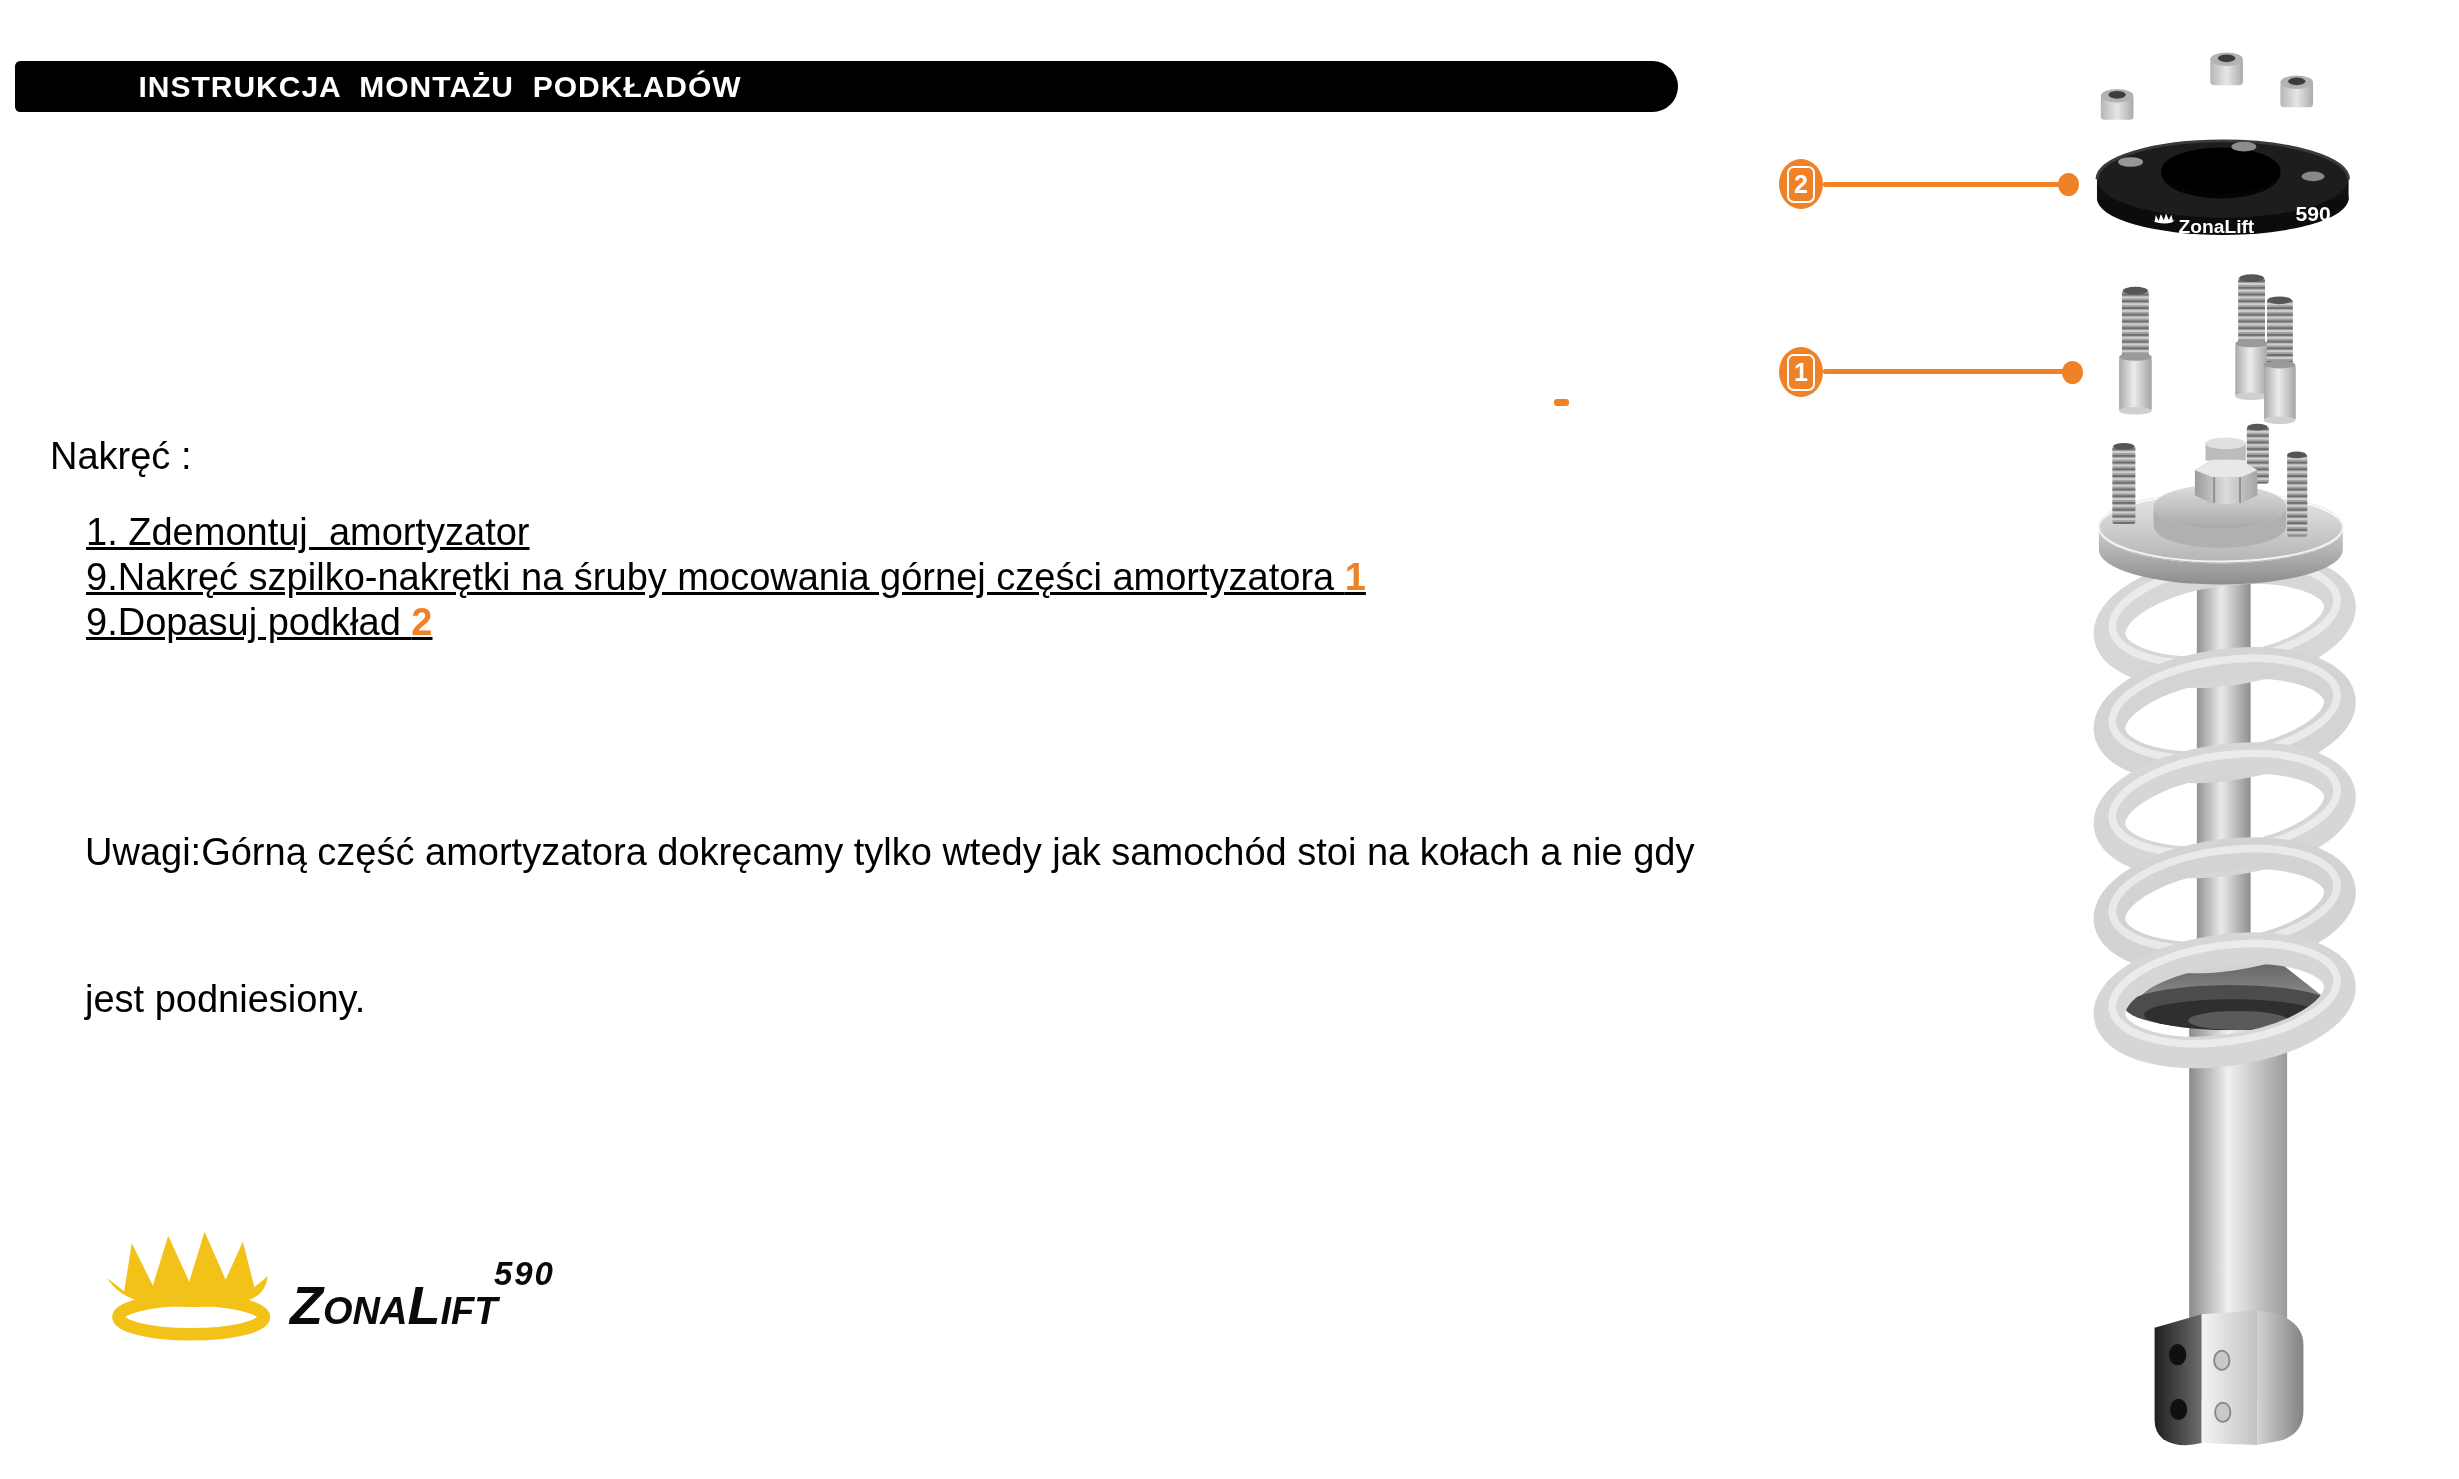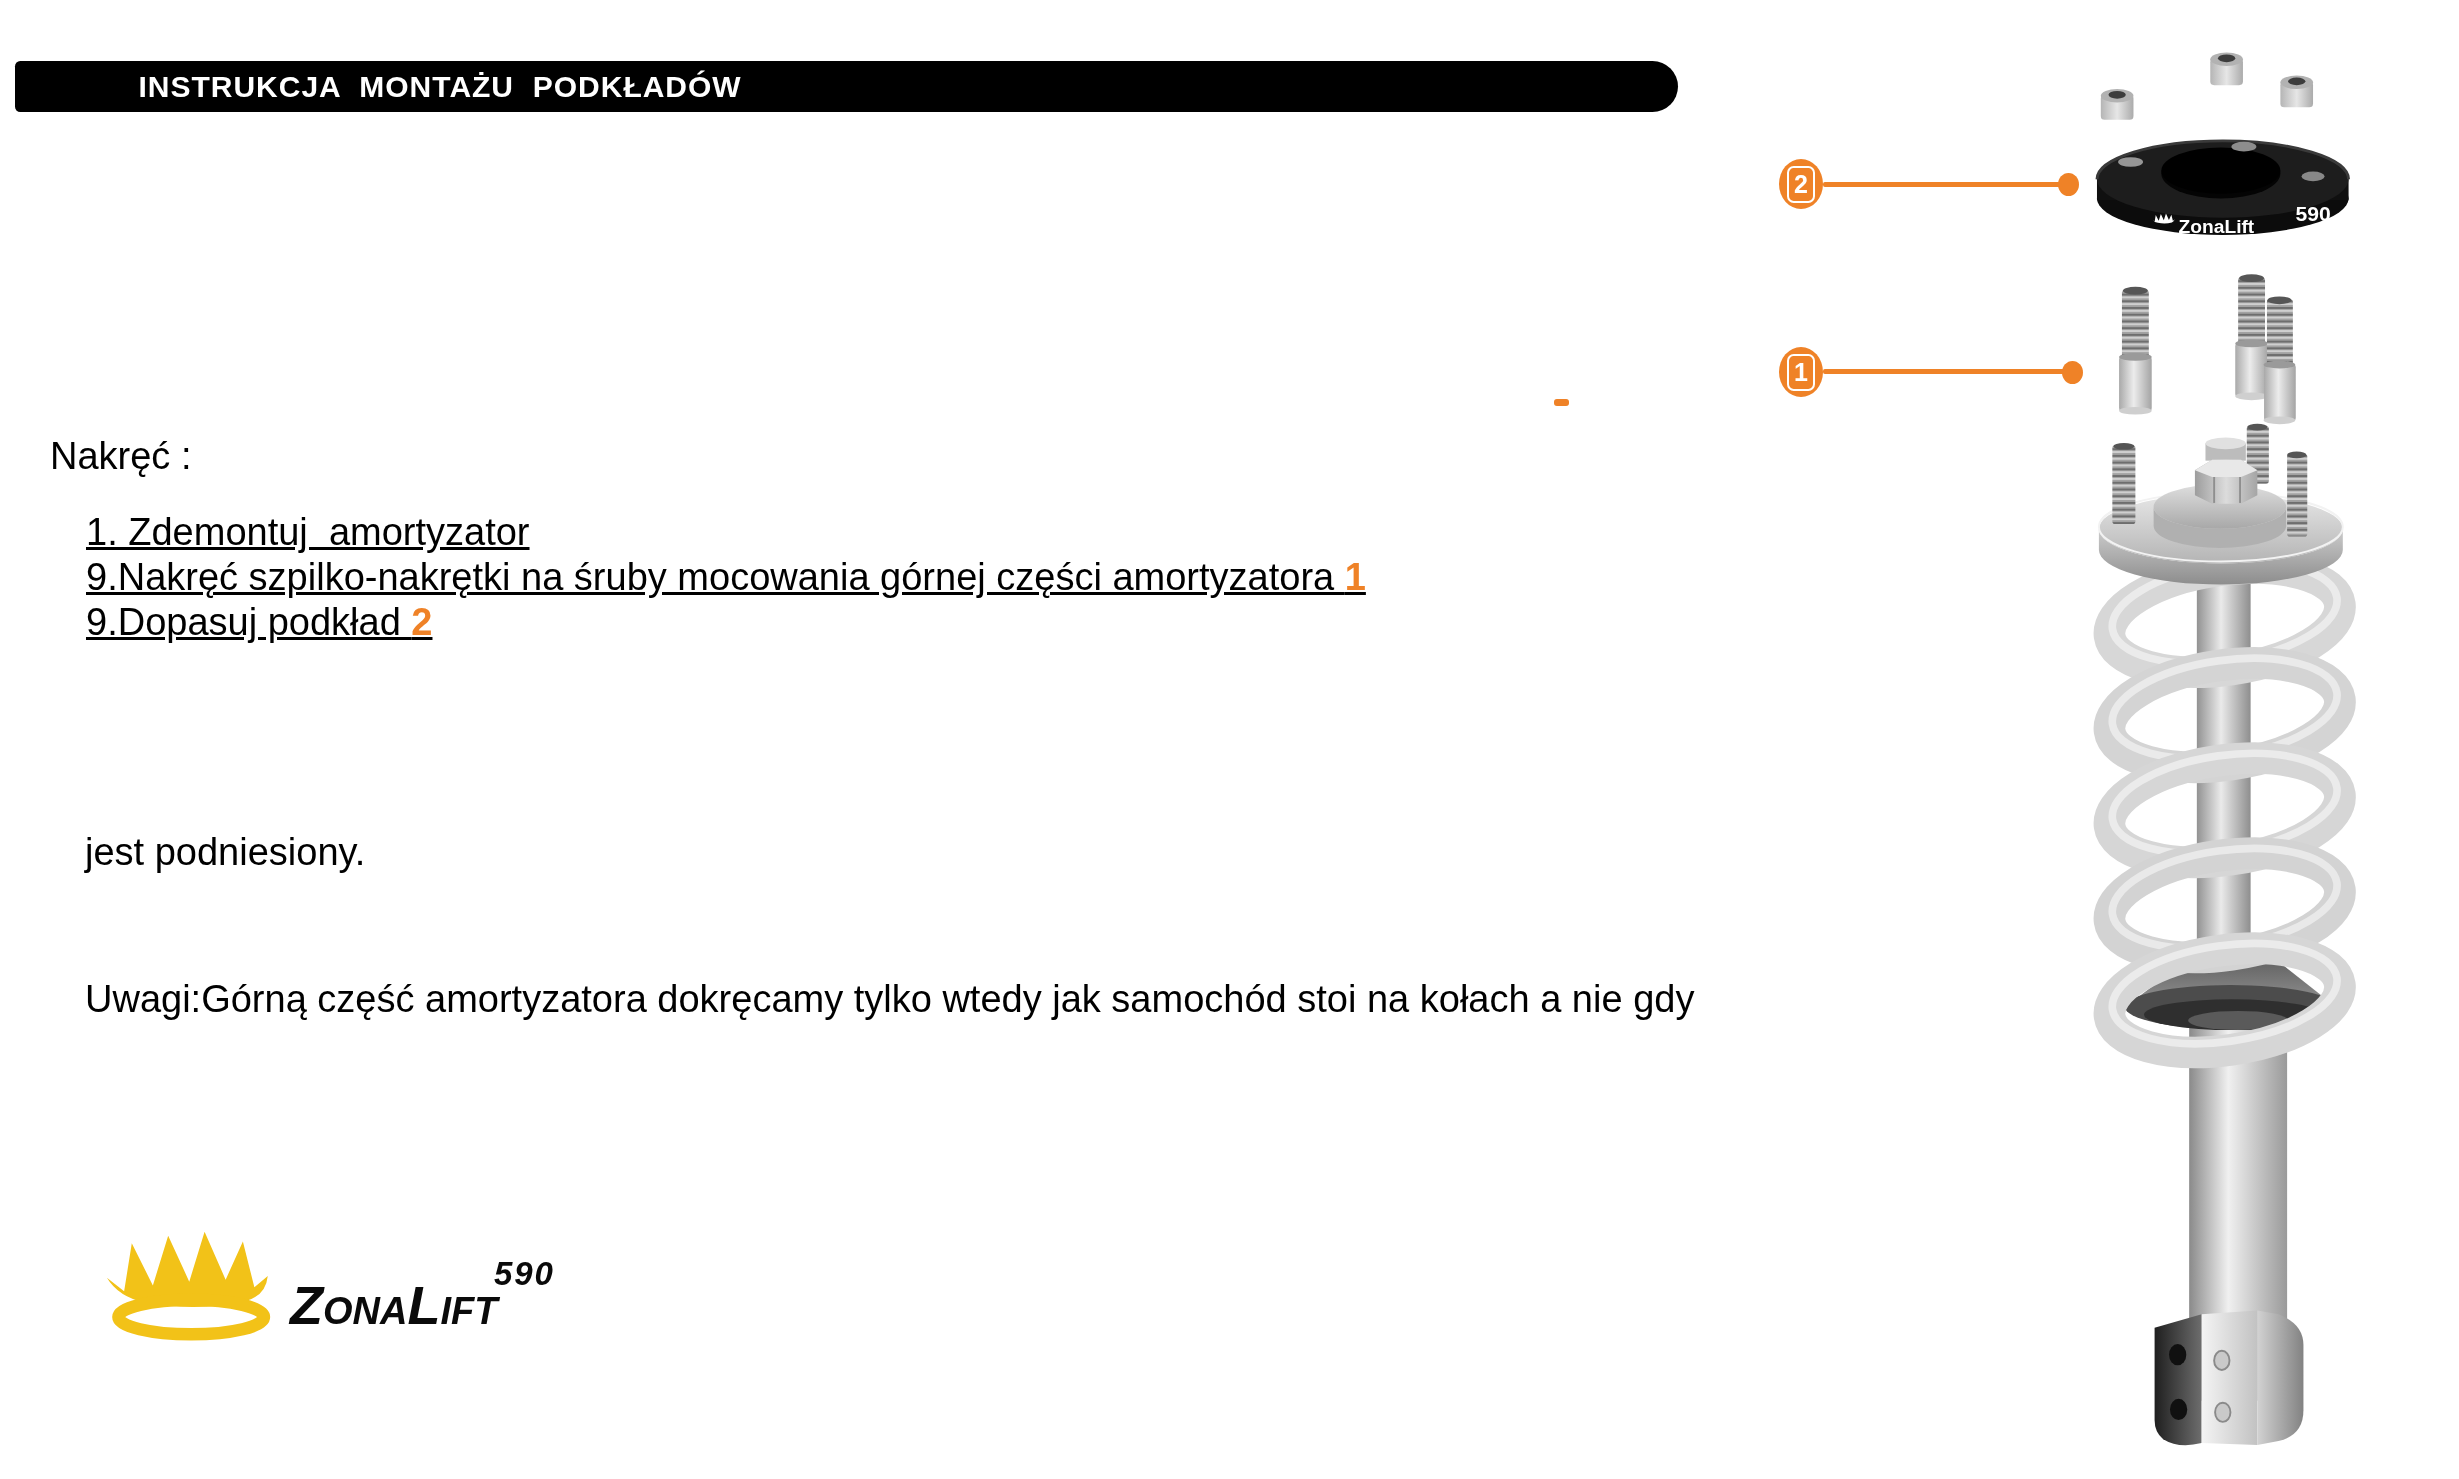--- a/index.html
+++ b/index.html
@@ -59,22 +59,22 @@
 
 <div class="montaz">Nakręć :</div>
 
 <div class="steps">
   <div class="step-line"><span>1. Zdemontuj  amortyzator</span><span class="marker"></span></div>
   <div class="step-line"><span>9.Nakręć szpilko-nakrętki na śruby mocowania górnej części amortyzatora </span><span class="marker">1</span></div>
   <div class="step-line"><span>9.Dopasuj podkład </span><span class="marker">2</span></div>
 </div>
 
 <div class="note">
+  <div>Uwagi:Górną część amortyzatora dokręcamy tylko wtedy jak samochód stoi na kołach a nie gdy</div>
   <div>jest podniesiony.</div>
-  <div>Uwagi:Górną część amortyzatora dokręcamy tylko wtedy jak samochód stoi na kołach a nie gdy</div>
 </div>
 
 <div class="badge" style="left:1779px;top:159px;">
   <div class="badge-box">2</div>
 </div>
 <div class="callout-line" style="left:1823px;top:182px;width:238px;"></div>
 <div class="callout-dot" style="left:2058px;top:173px;"></div>
 
 <div class="badge" style="left:1779px;top:347px;">
   <div class="badge-box">1</div>

